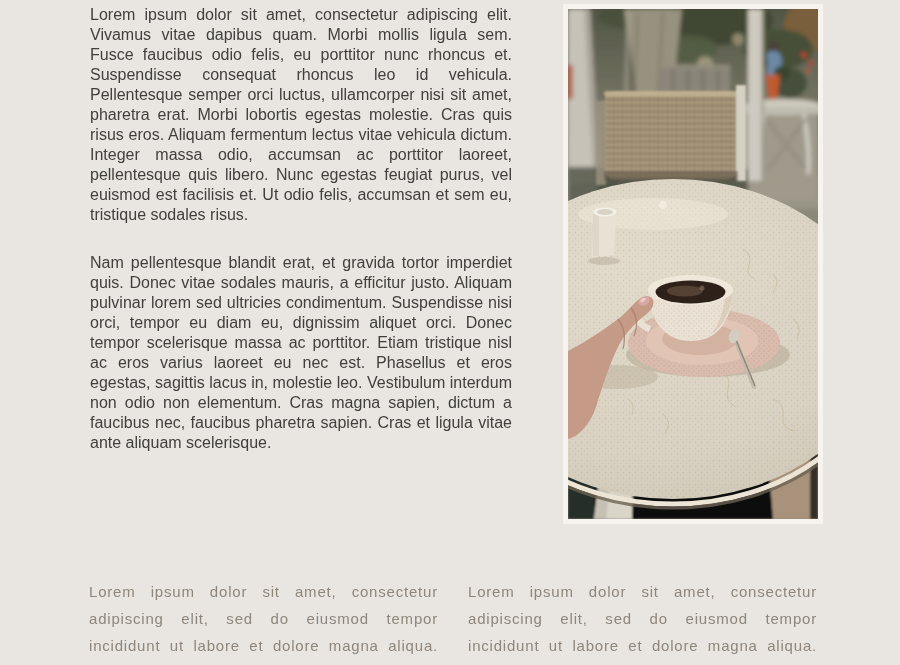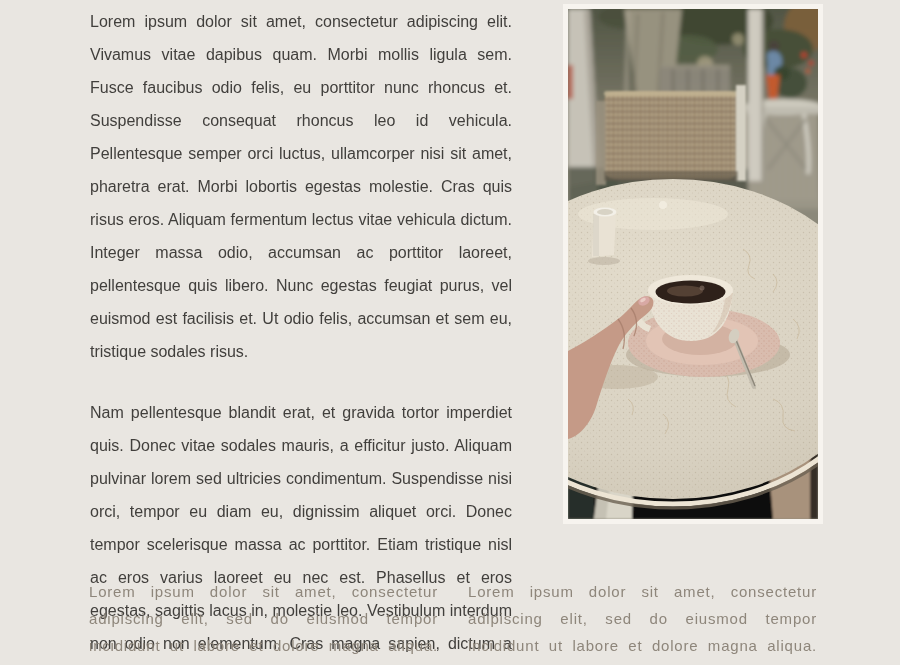--- a/index.html
+++ b/index.html
@@ -7,21 +7,21 @@
     width:900px;height:665px;position:relative;overflow:hidden;
     background:#e9e6e1;
     font-family:"Liberation Sans", sans-serif;
   }
   .stage{position:absolute;inset:0;}
   .main-text{
     position:absolute;left:90px;top:5px;width:422px;
   }
   .main-text p{
     margin:0 0 28px 0;
-    font-size:16px;line-height:33px;
+    font-size:16px;line-height:20px;
     text-align:justify;
     color:#413f3c;
   }
   .photo-frame{
     position:absolute;left:563px;top:4px;
     width:250px;height:510px;
     border:5px solid #f7f4ef;
     background:#8b887a;
   }
   .photo-frame svg{display:block;width:250px;height:510px;}

